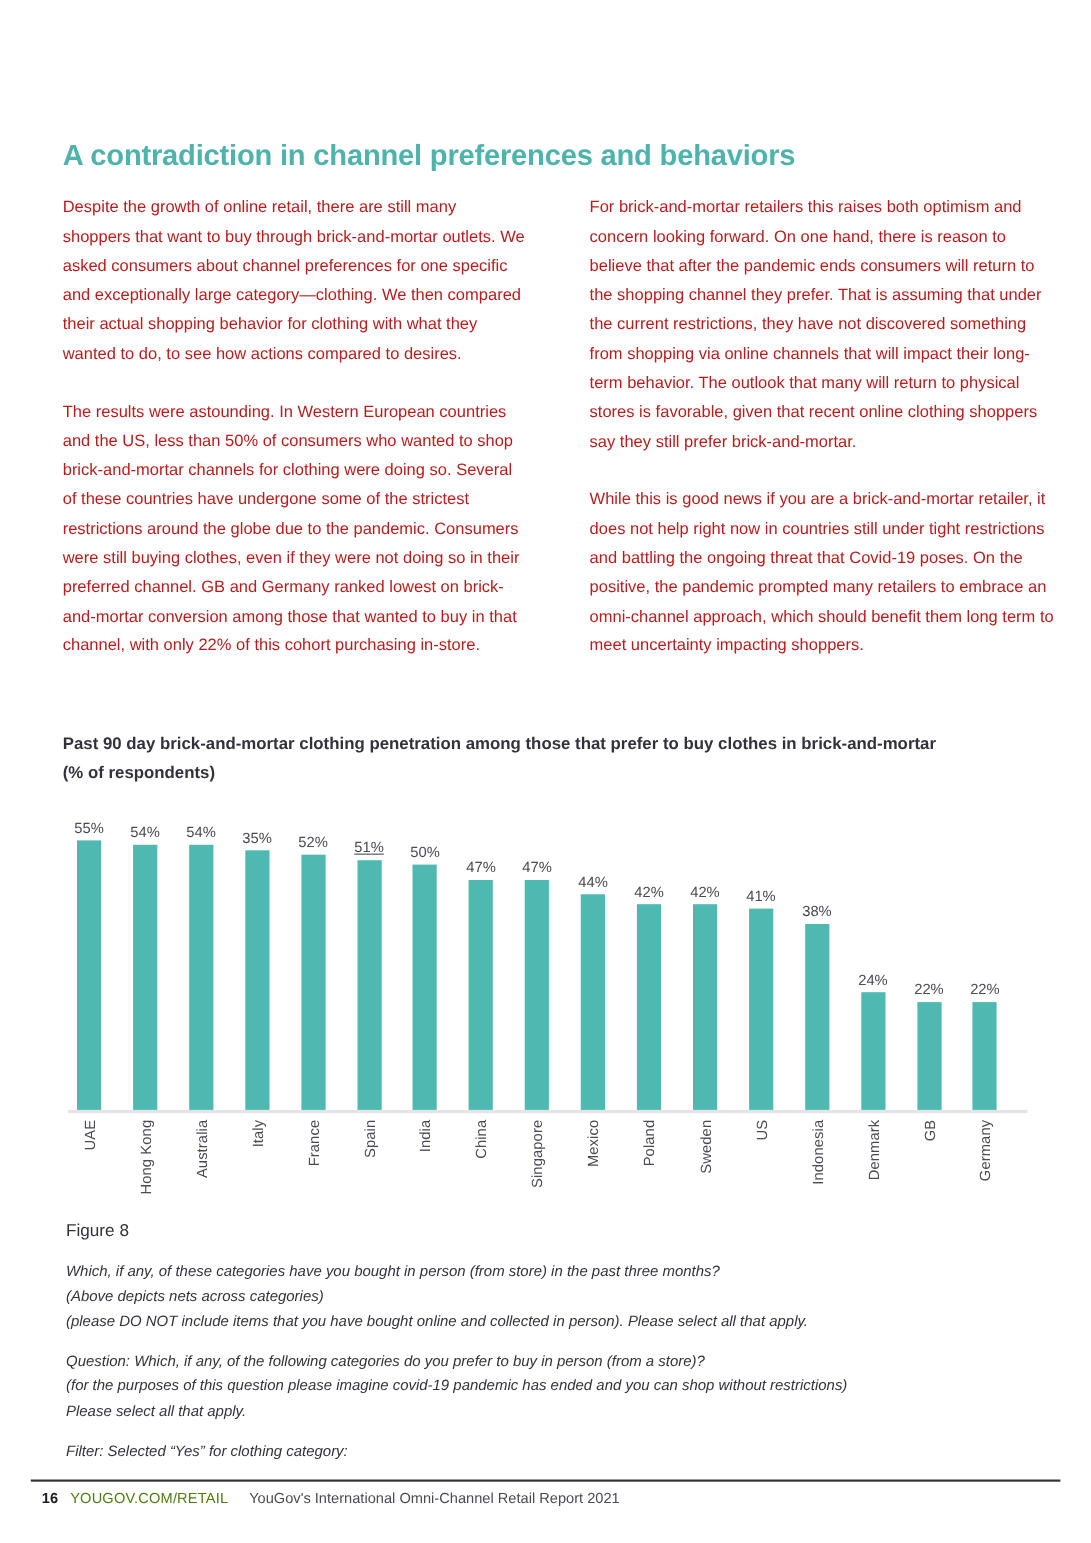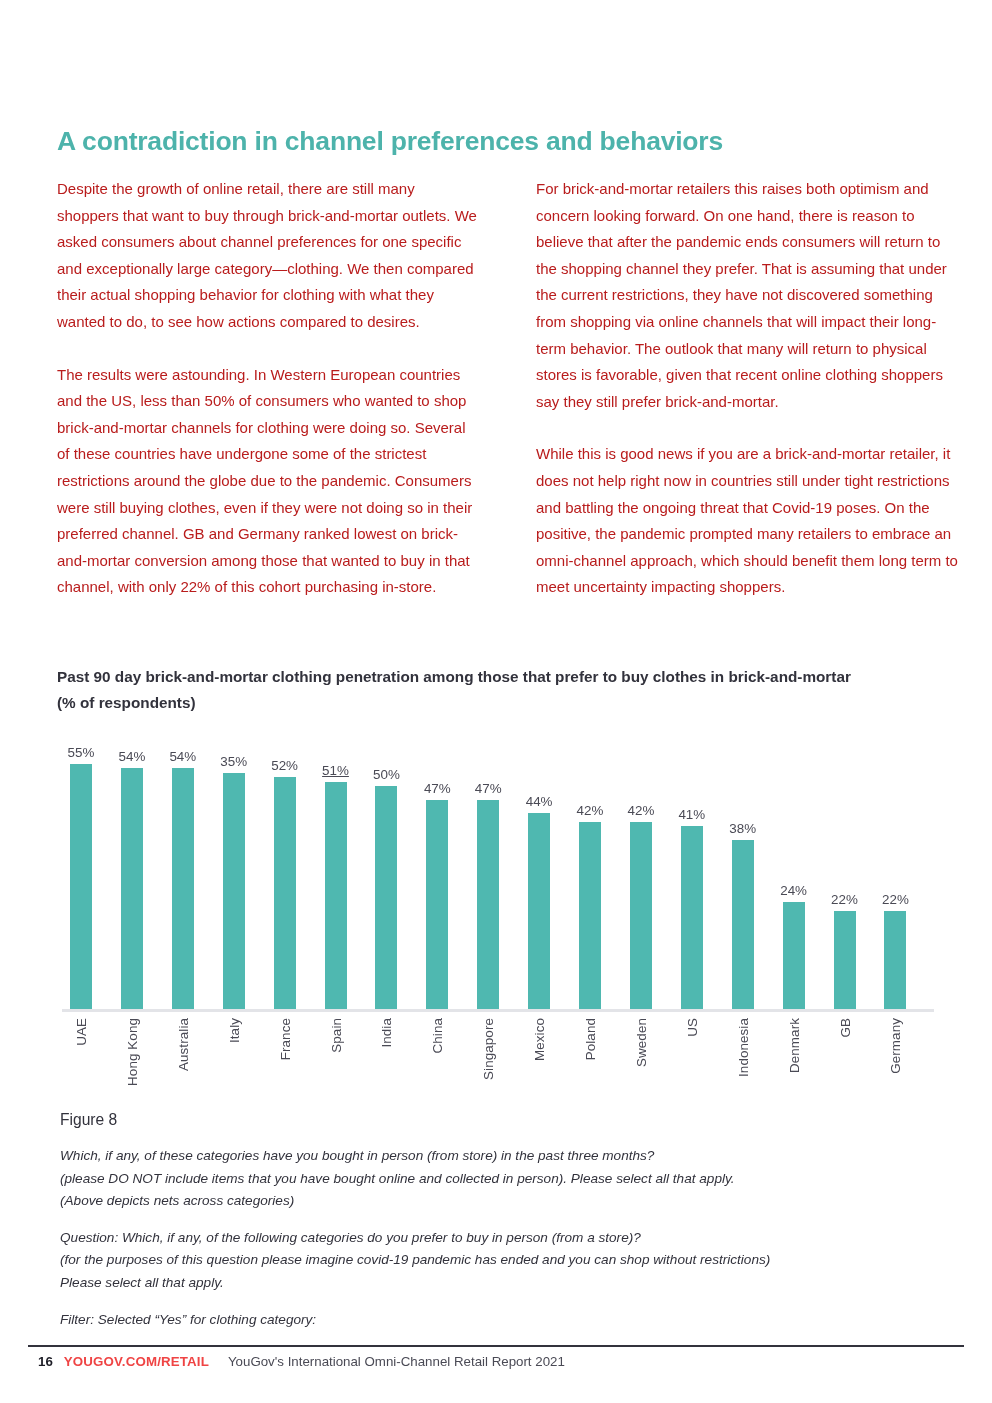--- a/index.html
+++ b/index.html
@@ -132,22 +132,22 @@
     display: flex;
     align-items: baseline;
     font-size: 13.3px;
   }
   .footer-page {
     font-weight: bold;
     color: #1d1d26;
     margin-right: 11px;
   }
   .footer-site {
-    font-weight: bold;
-    color: #ef4444;
+    font-weight: normal;
+    color: #4d7c0f;
     letter-spacing: 0.15px;
     margin-right: 19px;
   }
   .footer-report {
     color: #4a4a55;
   }
 </style>
 </head>
 <body>
 
@@ -256,22 +256,22 @@
         </div>
         <div class="tick-label" style="left: 831.4px;">Germany</div>
       </div>
   </div>
 
   <div class="figure-label">Figure 8</div>
 
   <div class="notes" id="figure-notes">
       <div class="note-block">
         <div class="line">Which, if any, of these categories have you bought in person (from store) in the past three months?</div>
+        <div class="line">(Above depicts nets across categories)</div>
         <div class="line">(please DO NOT include items that you have bought online and collected in person). Please select all that apply.</div>
-        <div class="line">(Above depicts nets across categories)</div>
       </div>
       <div class="note-block">
         <div class="line">Question: Which, if any, of the following categories do you prefer to buy in person (from a store)?</div>
         <div class="line">(for the purposes of this question please imagine covid-19 pandemic has ended and you can shop without restrictions)</div>
         <div class="line">Please select all that apply.</div>
       </div>
       <div class="note-block">
         <div class="line">Filter: Selected “Yes” for clothing category:</div>
       </div>
     </div>

